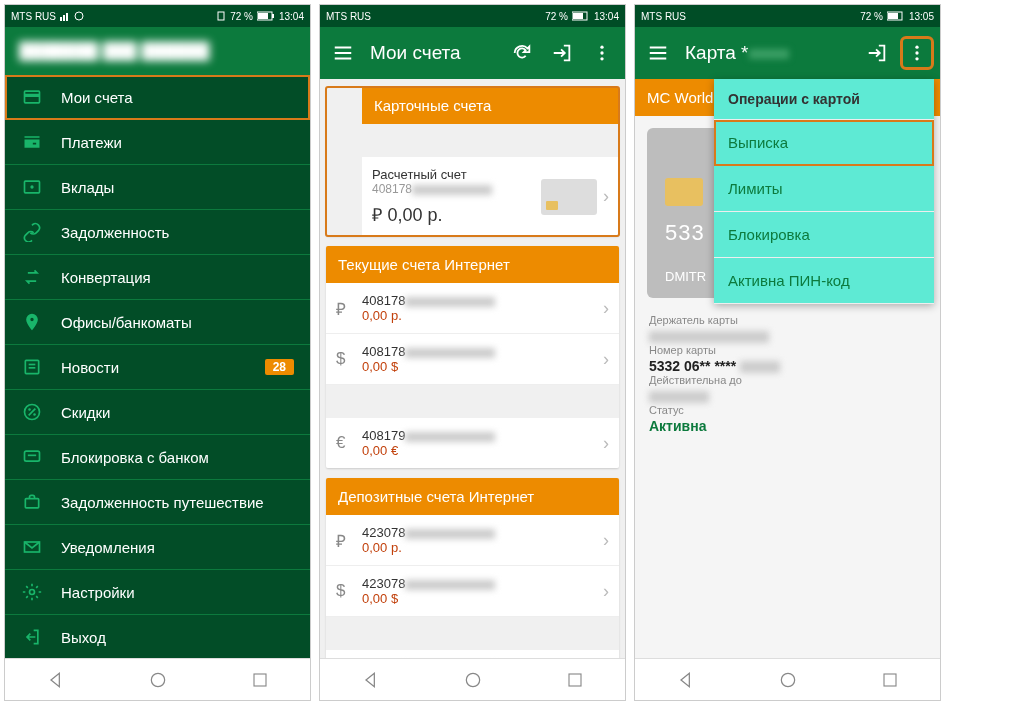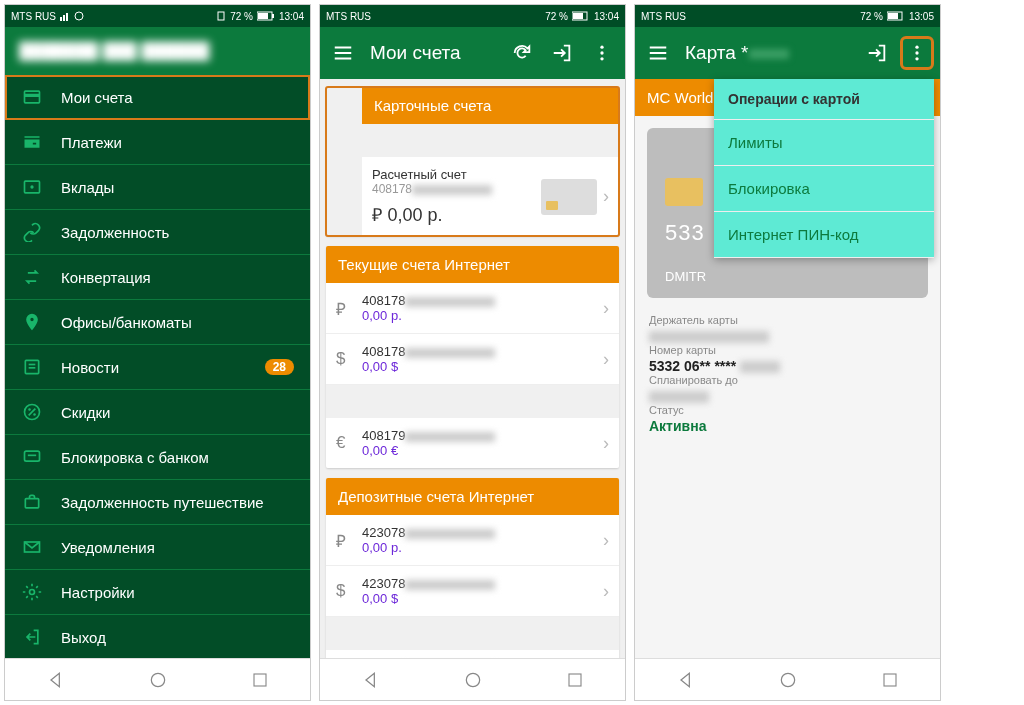--- a/index.html
+++ b/index.html
@@ -13,31 +13,31 @@
 .appbar .iconbtn { width: 26px; height: 26px; display: flex; align-items: center; justify-content: center; cursor: pointer; }
 .appbar svg { fill: #fff; }
 .user-header { background: #0c7a3d; color: #fff; height: 48px; display: flex; align-items: center; padding: 0 14px; font-size: 16px; }
 .blurred { filter: blur(4px); }
 .menu { background: #024d27; flex: 1; overflow-y: auto; }
 .menu-item { display: flex; align-items: center; height: 45px; padding: 0 16px; color: #fff; border-bottom: 1px solid #0c7a3d; font-size: 15px; cursor: pointer; gap: 18px; }
 .menu-item.active { outline: 2px solid #d87a1a; outline-offset: -2px; }
 .menu-item .icon { width: 22px; display: flex; justify-content: center; }
 .menu-item svg { fill: #19b56a; }
 .menu-item .label { flex: 1; }
-.badge { background: #ed8b00; color: #fff; border-radius: 8px; padding: 1px 8px; font-size: 12px; font-weight: bold; }
+.badge { background: #ed8b00; color: #fff; border-radius: 2px; padding: 1px 8px; font-size: 12px; font-weight: bold; }
 .content { flex: 1; background: #f0f0f0; overflow-y: auto; padding: 8px 6px; }
 .card-block { border-radius: 2px; margin-bottom: 10px; overflow: hidden; box-shadow: 0 1px 2px rgba(0,0,0,.15); }
 .card-block.hl { outline: 2px solid #d87a1a; outline-offset: -1px; padding-left: 36px; }
 .section-head { background: #ed8b00; color: #fff; padding: 10px 12px; font-size: 15px; }
 .account-row { background: #fff; display: flex; align-items: center; padding: 10px 10px; border-bottom: 1px solid #eee; cursor: pointer; }
 .account-row:last-child { border-bottom: none; margin-top: 33px; }
 .account-row .cur { width: 26px; color: #888; font-size: 17px; }
 .account-row .col { flex: 1; }
 .account-row .top { font-size: 13px; color: #333; }
-.account-row .bot { font-size: 13px; color: #6d28d9; }
+.account-row .bot { font-size: 13px; color: #c2410c; }
 .account-row .chev { color: #bbb; font-size: 18px; }
 .card-chip { width: 56px; height: 36px; background: #ddd; border-radius: 3px; position: relative; margin-right: 6px; }
 .card-chip::before { content: ""; position: absolute; left: 5px; bottom: 5px; width: 12px; height: 9px; background: #e8c060; border-radius: 1px; }
 .main-account .title-line { font-size: 13px; color: #333; }
 .main-account .sub-line { font-size: 12px; color: #999; }
 .main-account .amount { font-size: 18px; color: #333; margin-top: 6px; }
 .navbar { background: #fff; height: 42px; display: flex; align-items: center; justify-content: space-around; border-top: 1px solid #ddd; }
 .navbar svg { fill: none; stroke: #888; stroke-width: 1.5; }
 .panel3 { flex: 1; background: #f5f5f5; position: relative; }
 .card-title-bar { background: #ed8b00; color: #fff; padding: 10px 12px; font-size: 15px; }
@@ -377,30 +377,31 @@
     <div class="big-card">
       <div class="chip"></div>
       <div class="num"><span>533</span></div>
       <div class="name"><span>DMITR</span></div>
     </div>
     <div class="details">
       <div class="lbl">Держатель карты</div>
       <div class="val"><span class="blur-span" style="width:120px;height:12px;"></span></div>
       <div class="lbl">Номер карты</div>
       <div class="val" style="font-weight:bold"><span>5332 06** ****</span> <span class="blur-span" style="width:40px;height:12px;"></span></div>
-      <div class="lbl">Спланировать до</div>
+      <div class="lbl">Действительна до</div>
       <div class="val"><span class="blur-span" style="width:60px;height:12px;"></span></div>
       <div class="lbl">Статус</div>
       <div class="val green">Активна</div>
     </div>
     <div class="dropdown">
       <div class="dd-head">Операции с картой</div>
+      <div class="dd-item hl">Выписка</div>
       <div class="dd-item">Лимиты</div>
       <div class="dd-item">Блокировка</div>
-      <div class="dd-item">Интернет ПИН-код</div>
+      <div class="dd-item">Активна ПИН-код</div>
     </div>
   </div>
   <div class="navbar">
     <svg width="20" height="20" viewBox="0 0 24 24">
         <path d="M16 4l-10 8 10 8z"></path>
       </svg>
     <svg width="20" height="20" viewBox="0 0 24 24">
         <circle cx="12" cy="12" r="8"></circle>
       </svg>
     <svg width="18" height="18" viewBox="0 0 24 24">

